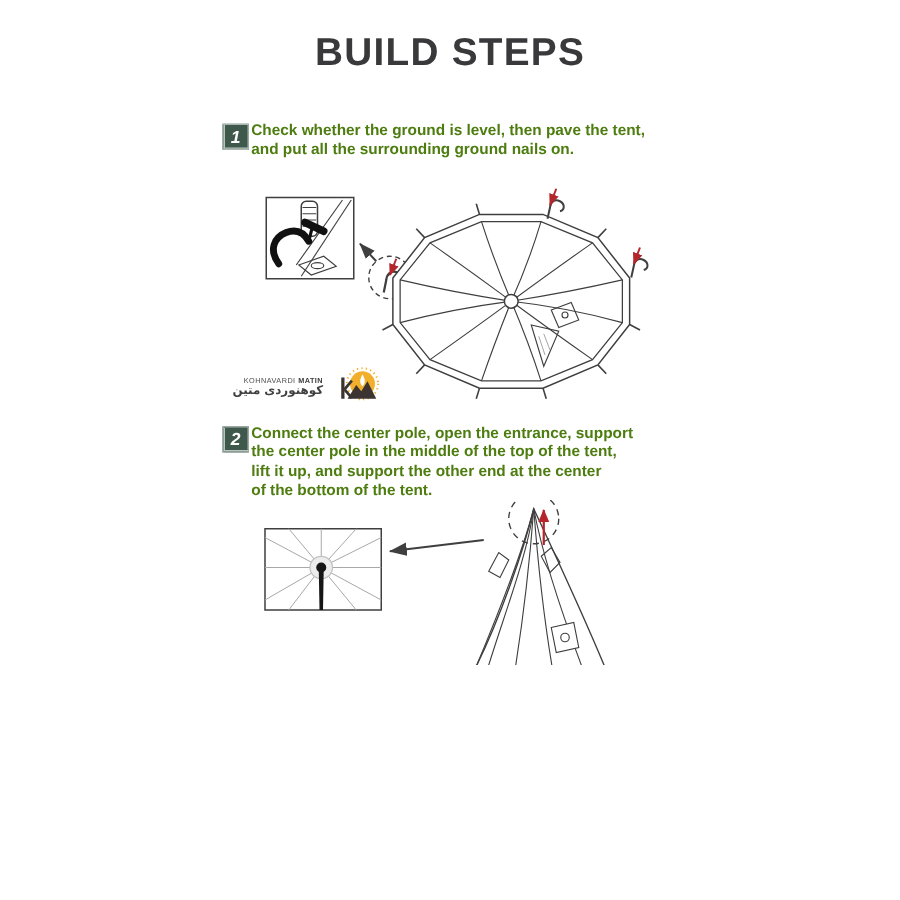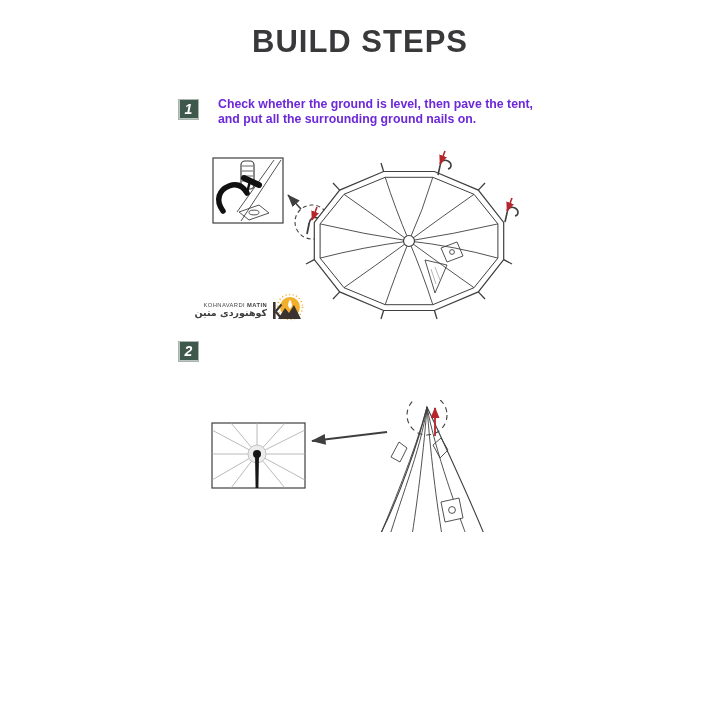--- a/index.html
+++ b/index.html
@@ -11,33 +11,33 @@
     position:absolute;top:24px;left:0;width:720px;text-align:center;
     font-size:31px;font-weight:700;letter-spacing:1px;color:#39393b;
   }
   .badge{
     position:absolute;left:178px;width:19px;height:19px;background:#3e594c;
     border:1px solid #a9b5ae;box-shadow:inset 1px -1px 0 rgba(255,255,255,.65);
     color:#ffffff;font-size:14px;font-weight:700;font-style:italic;
     line-height:19px;text-align:center;
   }
   .step-text{
-    position:absolute;left:218px;width:370px;
-    font-size:12.3px;font-weight:700;line-height:15.4px;color:#6d28d9;
+    position:absolute;left:201px;width:370px;
+    font-size:12.3px;font-weight:700;line-height:15.4px;color:#4d7c0f;
     white-space:pre-line;letter-spacing:0px;
   }
   #badge1{top:99px}  #text1{top:97px}
   #badge2{top:341px} #text2{top:339px}
   #badge3{top:641px} #text3{top:639px}
   .fig{position:absolute;}
   #fig1{left:195px;top:148px;width:350px;height:182px;}
   #fig2{left:195px;top:400px;width:350px;height:237px;}
   #logo-km{
     position:absolute;left:186px;top:291px;width:118px;height:38px;
-    display:flex;align-items:center;justify-content:flex-end;gap:3px;
+    display:flex;align-items:center;justify-content:space-between;gap:3px;
   }
   #logo-km .km-text{text-align:right;line-height:1.05;}
   #logo-km .km-en{font-size:5.8px;letter-spacing:.4px;color:#4a4a4a;white-space:nowrap;}
   #logo-km .km-en b{color:#3c3c3c;}
   #logo-km .km-fa{font-family:"DejaVu Sans",sans-serif;font-size:9.5px;font-weight:700;color:#3f3f3f;direction:rtl;}
   #logo-rivan{position:absolute;left:597px;top:612px;width:112px;height:80px;}
   svg{display:block}
 </style>
 </head>
 <body>
@@ -147,20 +147,24 @@
       <circle cx="20" cy="14" r="10" fill="#f2af2b"></circle>
       <circle cx="20" cy="14" r="12.5" fill="none" stroke="#f2af2b" stroke-width="1.6" stroke-dasharray="1,2.6"></circle>
       <path d="M20,6.5 C18,10 17,13 20,16 C23,13 22,10 20,6.5 Z" fill="#ffffff"></path>
       <rect x="3" y="9" width="2.6" height="17" fill="#3c3430"></rect>
       <path d="M5.6,18.5 L11.5,11.5 M5.6,18.5 L11.5,25.5" stroke="#3c3430" stroke-width="2.2" fill="none"></path>
       <path d="M8,26 L15,15 L19,20 L24,12 L31,26 Z" fill="#3c3430"></path>
     </svg>
   </div>
 
   <div class="badge" id="badge2">2</div>
+  <div class="step-text" id="text2">Connect the center pole, open the entrance, support
+the center pole in the middle of the top of the tent,
+lift it up, and support the other end at the center
+of the bottom of the tent.</div>
 
   <svg id="fig2" class="fig" viewBox="0 0 350 237">
 
     <g>
       <rect x="17" y="23" width="93" height="65" fill="#ffffff" stroke="#3f3f3f" stroke-width="1.2"></rect>
       <g stroke="#a8a8a8" stroke-width="0.8">
         <path d="M62,54 L17,30 M62,54 L17,54 M62,54 L17,80 M62,54 L36,88 M62,54 L62,88 M62,54 L90,88 M62,54 L110,80 M62,54 L110,54 M62,54 L110,30 M62,54 L90,23 M62,54 L62,23 M62,54 L36,23"></path>
       </g>
       <circle cx="62" cy="54" r="9" fill="#ececec" stroke="#c2c2c2" stroke-width="1"></circle>
       <circle cx="62" cy="54" r="4" fill="#161616"></circle>

